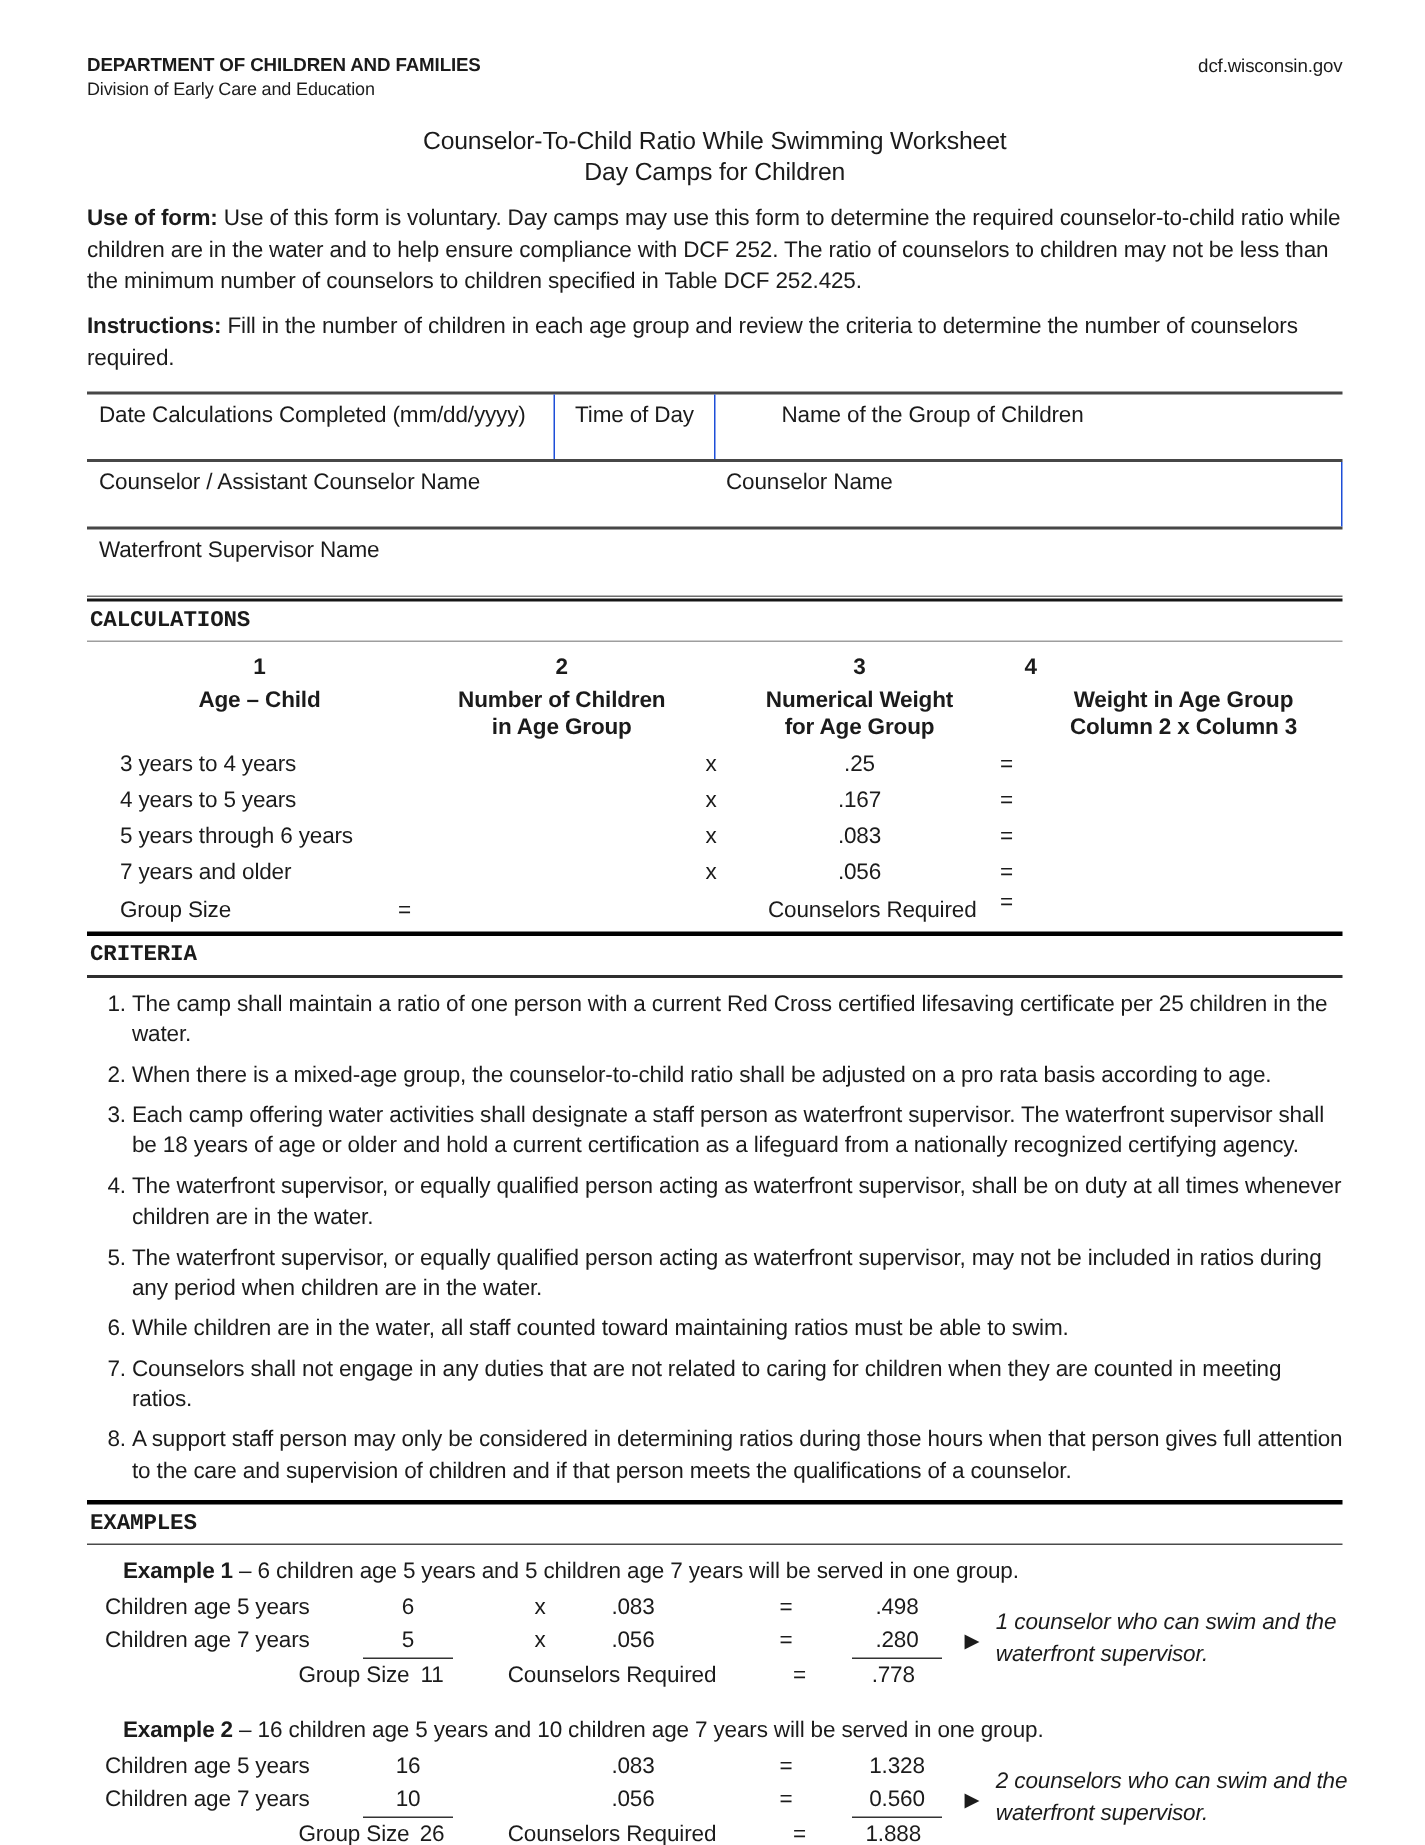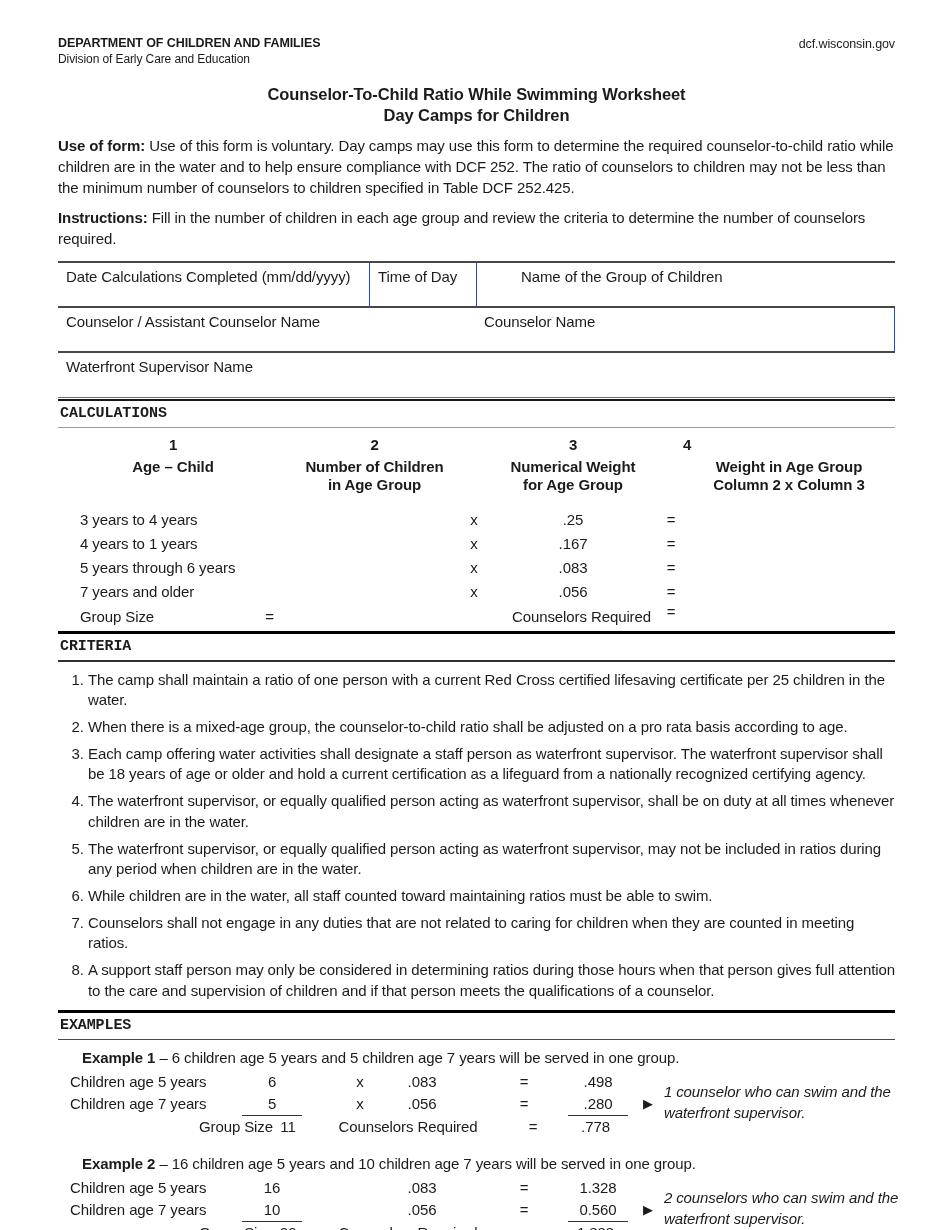--- a/index.html
+++ b/index.html
@@ -14,32 +14,32 @@
   }
   .b { font-weight: 700; }
 
   
   .hdr { display:flex; justify-content:space-between; align-items:flex-start; }
   .dept { font-weight:700; font-size:12.5px; line-height:1.25; }
   .division { font-size:12px; line-height:1.3; }
   .site { font-size:12.5px; }
 
   
-  .title { text-align:center; font-weight:700; font-size:16.5px; line-height:1.27; margin:17px 0 9px; }
+  .title { text-align:center; font-weight:400; font-size:16.5px; line-height:1.27; margin:17px 0 9px; }
 
   .para { margin:9px 0 0; }
 
   
   .info-table { margin-top:12px; border-top:2px solid #474747; }
   .irow { display:flex; border-bottom:2px solid #474747; height:45px; }
   .irow3 { border-bottom:1px solid #6e6e6e; }
   .icell { padding:3px 8px; height:100%; }
   .vline { border-right:1px solid #1d4ed8; }
   .c-date { width:312px; }
-  .c-time { width:107px; }
+  .c-time { width:107px;text-align:center; }
   .c-group { flex:1;margin-left:36px; }
   .c-couns { width:419px; }
   .c-asst { flex:1; }
   .c-super { flex:1; }
 
   
   .band { font-weight:700; padding:2px 2px 3px;font-family:Liberation Mono, monospace; }
   .band-calc { margin-top:1px; border-top:2px solid #161616; border-bottom:1px solid #9e9e9e; }
   .band-crit { border-top:3px solid #000; border-bottom:2px solid #2f2f2f; }
   .band-ex  { margin-top:0; border-top:3px solid #000; border-bottom:1px solid #4a4a4a; }
@@ -50,21 +50,21 @@
   .cc2 { width:173px; }
   .ccx { width:26px; text-align:center; }
   .cc3 { width:172px; text-align:center; }
   .cceq{ width:24px; text-align:center; }
   .cc4 { flex:1; }
   .calc-hnums { font-weight:700; margin-top:6px; }
   .calc-hnums .cc1,.calc-hnums .cc2 { text-align:center; }
   .calc-hlabels { font-weight:700; line-height:1.22; margin-top:3px; }
   .calc-hlabels .cc1,.calc-hlabels .cc2,.calc-hlabels .cc4 { text-align:center; }
   .calc-row { line-height:24px; }
-  .calc-rows { margin-top:13px; }
+  .calc-rows { margin-top:3px; }
   .calc-row .cc1 { padding-left:22px; }
   .calc-group { line-height:22px; margin:2px 0 3px; }
   .calc-group .cc1 { display:flex; justify-content:space-between; padding-left:22px; padding-right:14px; }
   .calc-group .mid { width:198px; text-align:right; padding-right:8px; }
   .raised { position:relative; top:-5px; }
 
   
   ol.crit { margin:8px 0 9px; padding-left:30px; }
   ol.crit li { margin-bottom:6px; line-height:1.38; }
 
@@ -162,21 +162,21 @@
     <div class="calc-rows">
       <div class="cg calc-row">
         <div class="cc1">3 years to 4 years</div>
         <div class="cc2"></div>
         <div class="ccx">x</div>
         <div class="cc3">.25</div>
         <div class="cceq">=</div>
         <div class="cc4"></div>
       </div>
       <div class="cg calc-row">
-        <div class="cc1">4 years to 1 years</div>
+        <div class="cc1">4 years to 5 years</div>
         <div class="cc2"></div>
         <div class="ccx">x</div>
         <div class="cc3">.167</div>
         <div class="cceq">=</div>
         <div class="cc4"></div>
       </div>
       <div class="cg calc-row">
         <div class="cc1">5 years through 6 years</div>
         <div class="cc2"></div>
         <div class="ccx">x</div>

